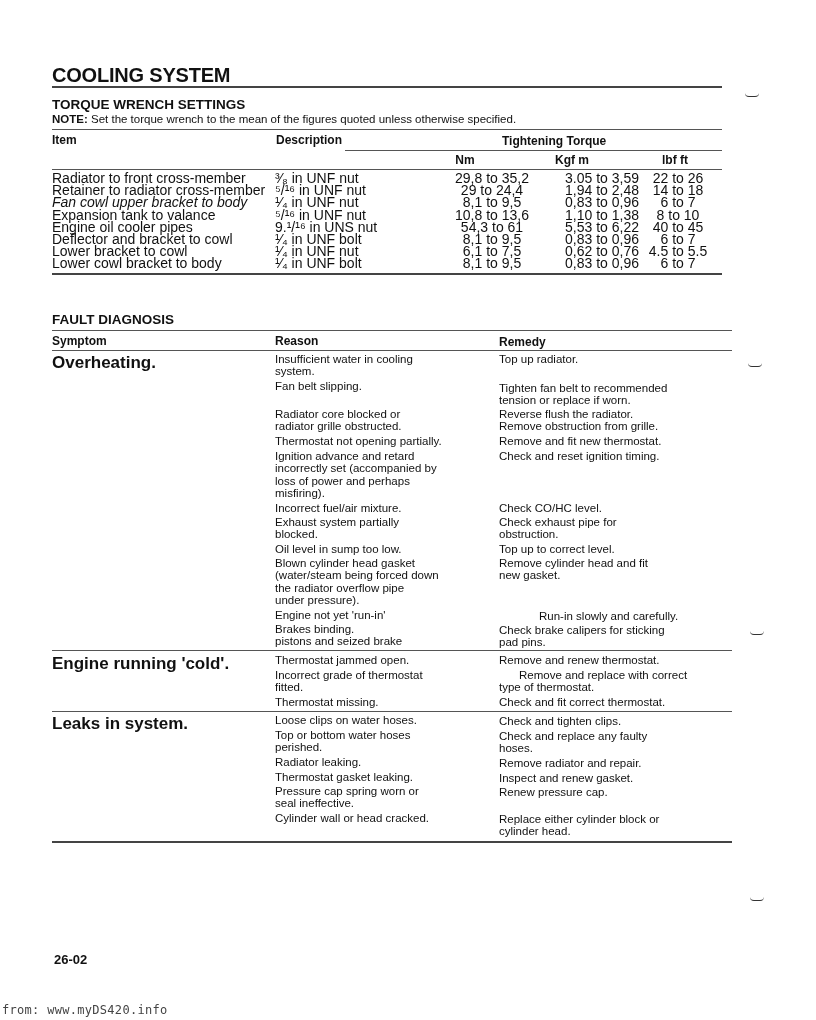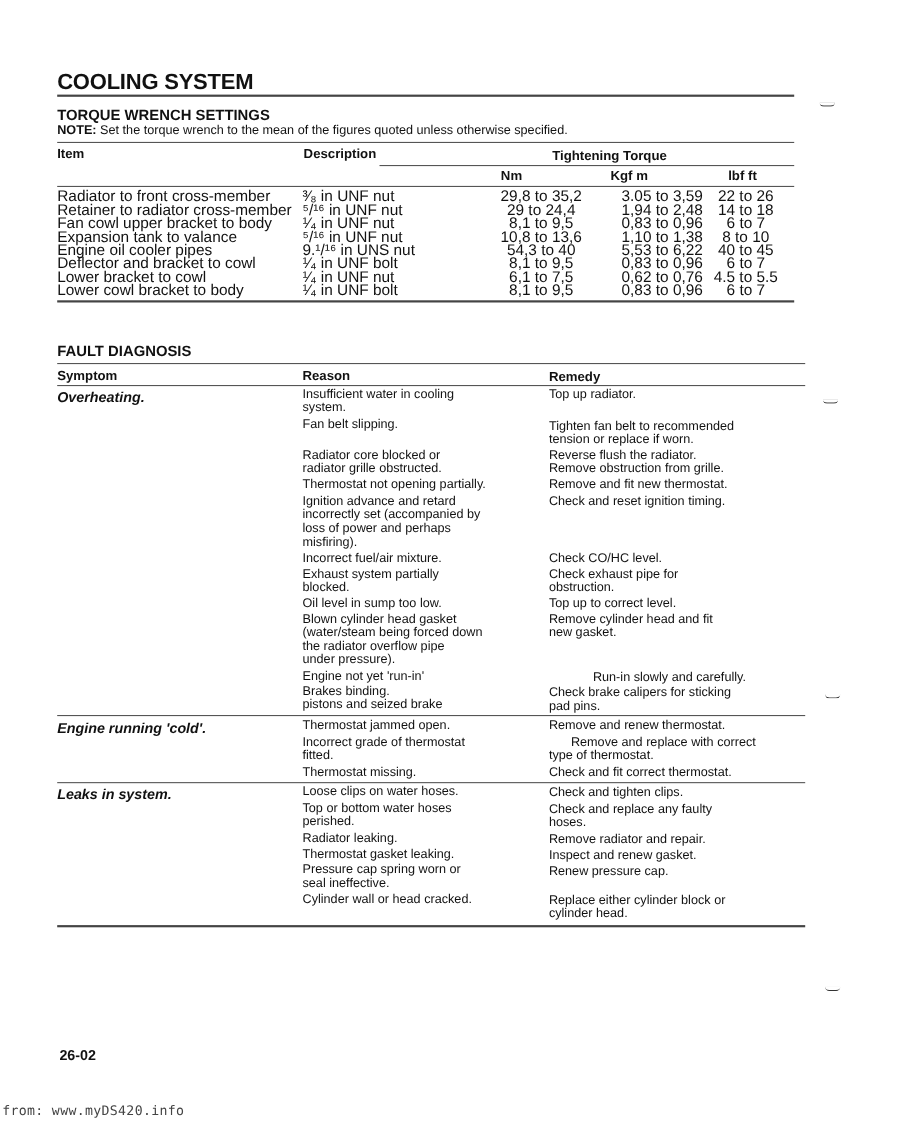--- a/index.html
+++ b/index.html
@@ -13,21 +13,21 @@
   .rule.thick { border-top: 2px solid #444; }
   .h1 { font-weight: bold; font-size: 20px; letter-spacing: -0.2px; }
   .h2 { font-weight: bold; font-size: 13.5px; }
   .note { font-size: 11.5px; }
   .note b { font-weight: bold; }
   .hdr { font-weight: bold; font-size: 12px; }
   .num { text-align: center; }
   .torque-row { position: absolute; left: 52px; width: 660px; height: 12.2px; font-size: 14px; line-height: 12.2px; }
   .torque-row span { position: absolute; top: 0; white-space: nowrap; }
   .fault-group { position: absolute; left: 52px; width: 680px; }
-  .symptom { position: absolute; left: 0; font-weight: bold; font-size: 13px; font-style: italic; }
+  .symptom { position: absolute; left: 0; font-weight: bold; font-size: 17px; }
   .fd-row { position: absolute; left: 0; width: 680px; font-size: 11.5px; line-height: 12.3px; }
   .fd-row .reason { position: absolute; left: 223px; width: 210px; }
   .fd-row .remedy { position: absolute; left: 447px; width: 230px; }
   .mark { position: absolute; width: 14px; height: 3px; border-bottom: 1px solid #333; border-radius: 0 0 8px 8px; }
   .footer-page { font-weight: bold; font-size: 13px; }
   .watermark { font-family: "DejaVu Sans Mono", monospace; font-size: 12px; color: #444; letter-spacing: 0.3px; }
 </style>
 </head>
 <body>
 
@@ -56,37 +56,37 @@
     <span class="num" style="left:586px; width:80px;">22 to 26</span>
   </div>
   <div class="torque-row" style="top:184.2px;">
     <span style="left:0;">Retainer to radiator cross-member</span>
     <span style="left:223px;">⁵/¹⁶ in UNF nut</span>
     <span class="num" style="left:370px; width:140px;">29 to 24,4</span>
     <span class="num" style="left:470px; width:160px;">1,94 to 2,48</span>
     <span class="num" style="left:586px; width:80px;">14 to 18</span>
   </div>
   <div class="torque-row" style="top:196.4px;">
-    <span style="left:0;">Fan cowl upper bracket to body</span>
+    <span style="left:0;font-style:italic;">Fan cowl upper bracket to body</span>
     <span style="left:223px;">¹⁄₄ in UNF nut</span>
     <span class="num" style="left:370px; width:140px;">8,1 to 9,5</span>
     <span class="num" style="left:470px; width:160px;">0,83 to 0,96</span>
     <span class="num" style="left:586px; width:80px;">6 to 7</span>
   </div>
   <div class="torque-row" style="top:208.6px;">
     <span style="left:0;">Expansion tank to valance</span>
     <span style="left:223px;">⁵/¹⁶ in UNF nut</span>
     <span class="num" style="left:370px; width:140px;">10,8 to 13,6</span>
     <span class="num" style="left:470px; width:160px;">1,10 to 1,38</span>
     <span class="num" style="left:586px; width:80px;">8 to 10</span>
   </div>
   <div class="torque-row" style="top:220.8px;">
     <span style="left:0;">Engine oil cooler pipes</span>
     <span style="left:223px;">9.¹/¹⁶ in UNS nut</span>
-    <span class="num" style="left:370px; width:140px;">54,3 to 40</span>
+    <span class="num" style="left:370px; width:140px;">54,3 to 61</span>
     <span class="num" style="left:470px; width:160px;">5,53 to 6,22</span>
     <span class="num" style="left:586px; width:80px;">40 to 45</span>
   </div>
   <div class="torque-row" style="top:233px;">
     <span style="left:0;">Deflector and bracket to cowl</span>
     <span style="left:223px;">¹⁄₄ in UNF bolt</span>
     <span class="num" style="left:370px; width:140px;">8,1 to 9,5</span>
     <span class="num" style="left:470px; width:160px;">0,83 to 0,96</span>
     <span class="num" style="left:586px; width:80px;">6 to 7</span>
   </div>

